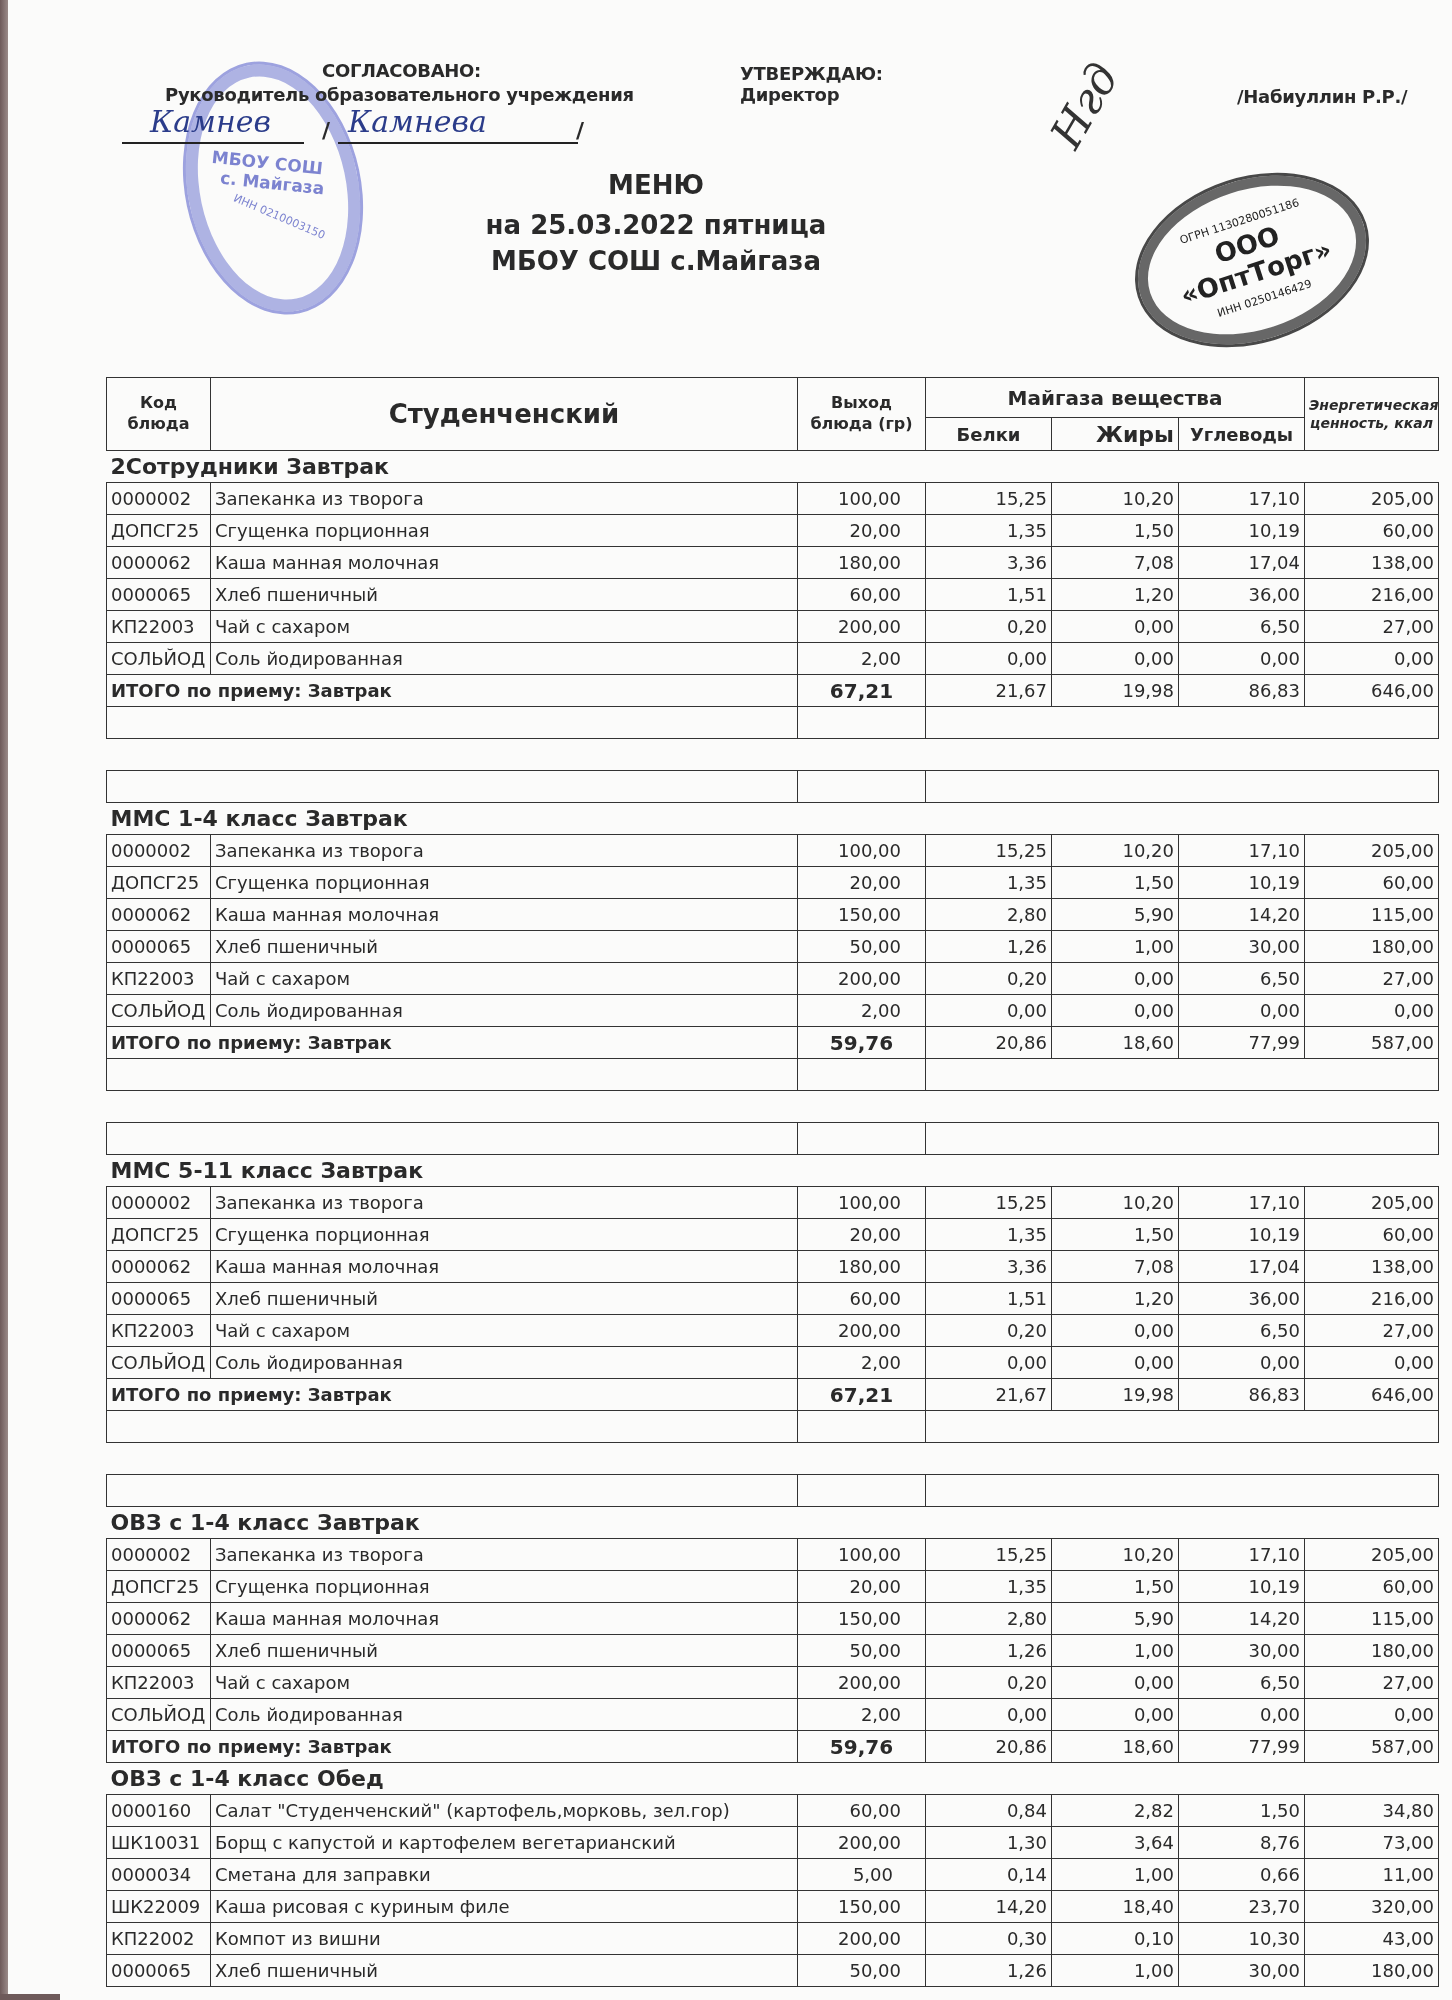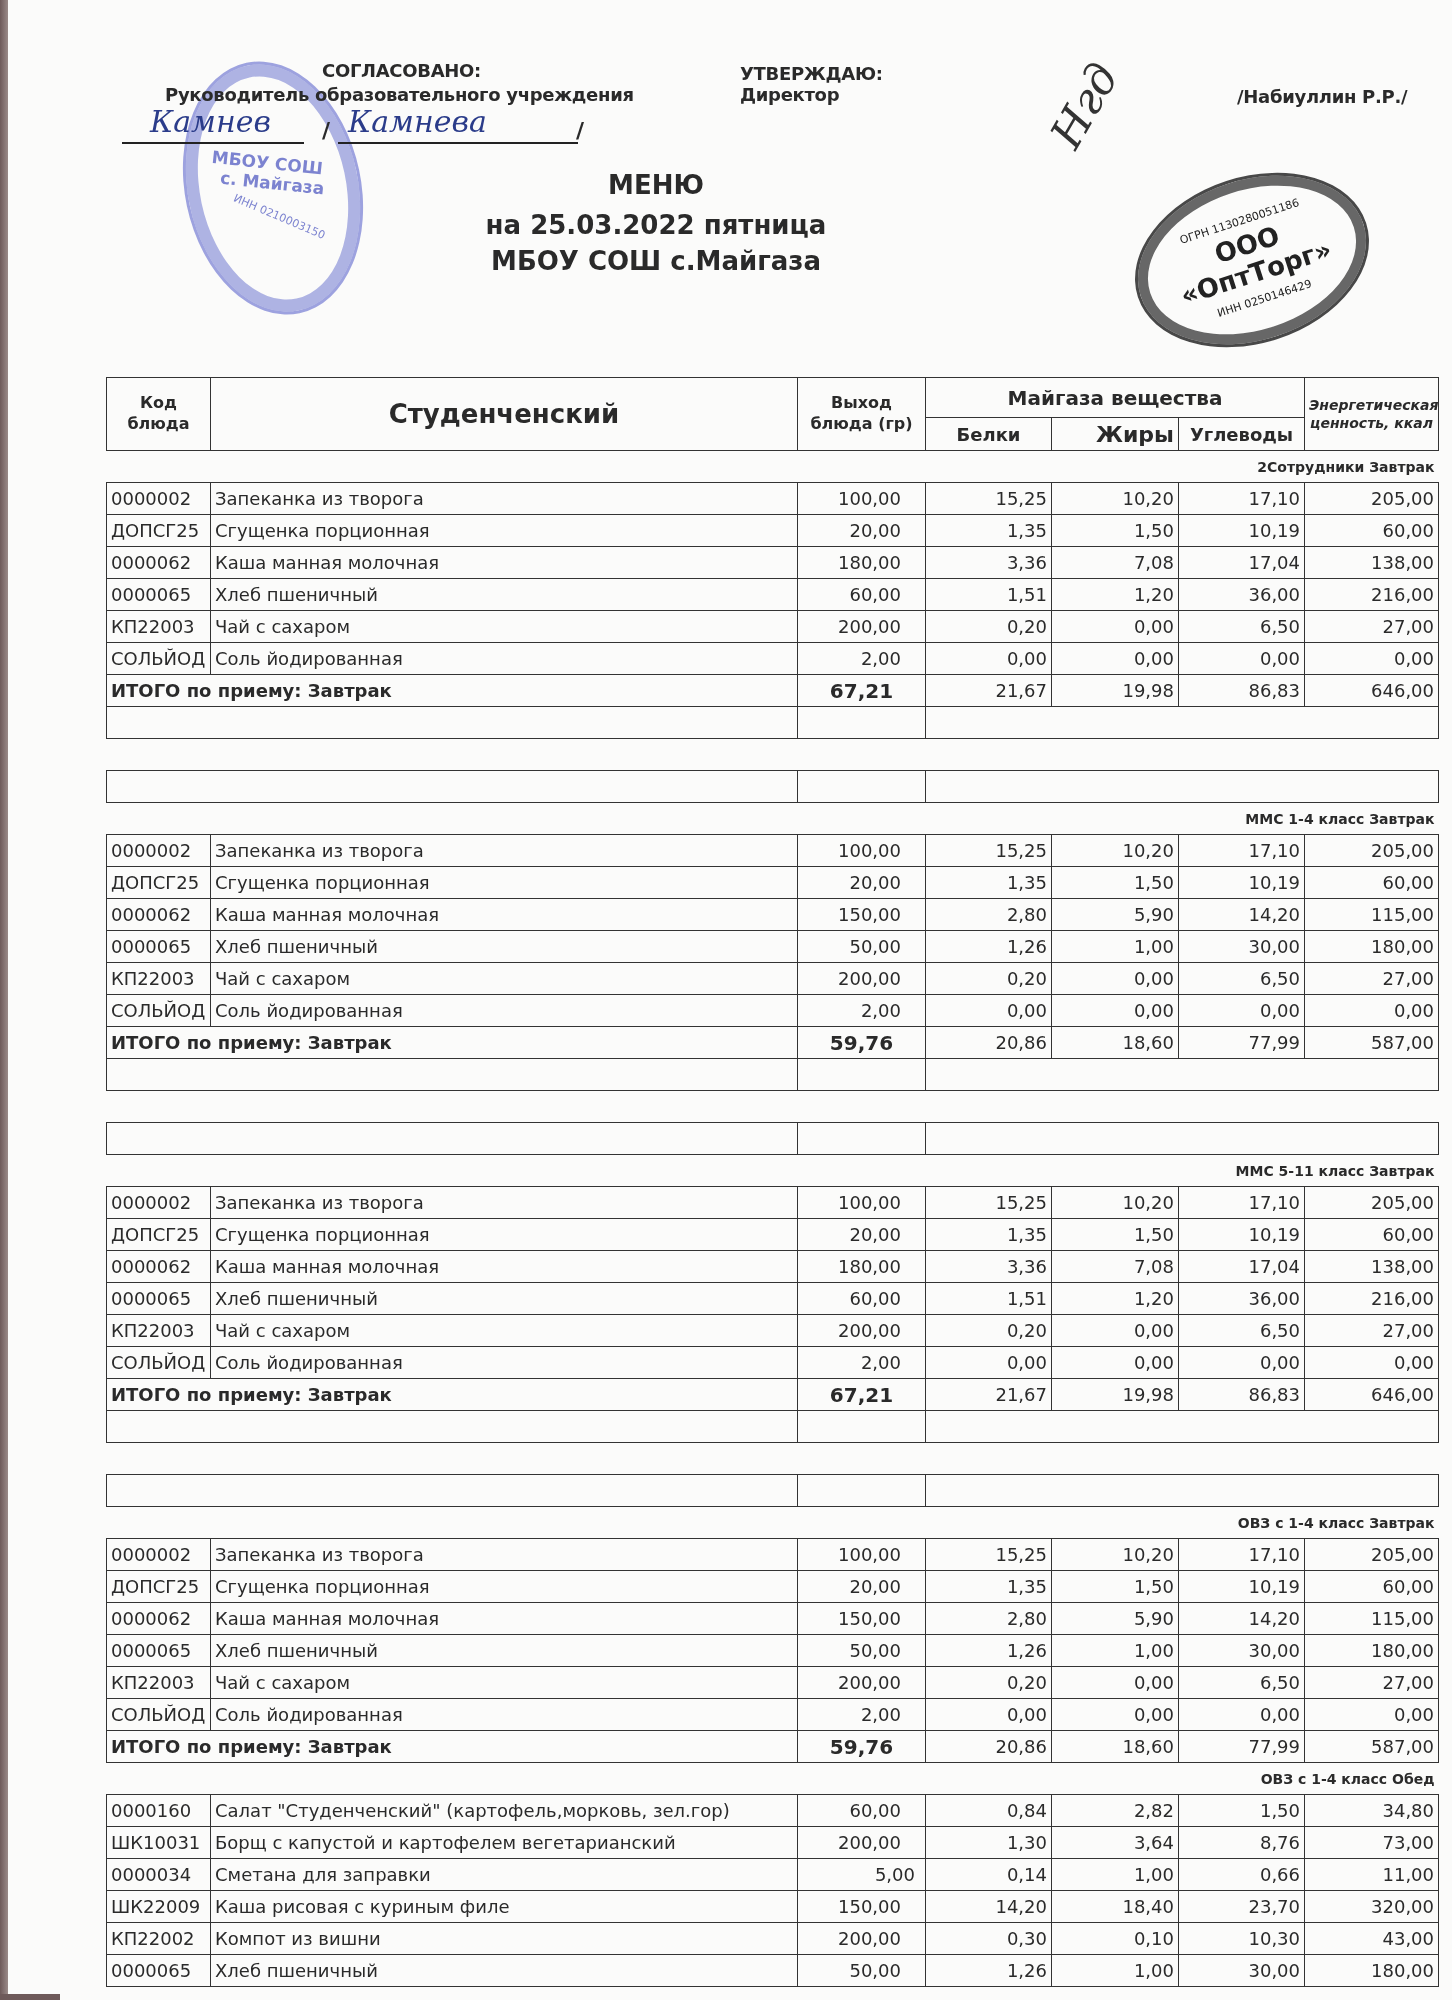--- a/index.html
+++ b/index.html
@@ -61,21 +61,21 @@
   .th { font-weight: bold; text-align: center; }
   .th-small { font-size: 16px; }
   .th-big { font-size: 26px; }
   .th-mid { font-size: 20px; }
   .th-tiny { font-size: 14px; line-height: 1.3; white-space: normal !important; font-style: italic; }
   .num { text-align: right; }
   .code { text-align: left; }
   .name { text-align: left; }
   .total-label { font-weight: bold; text-align: left; font-size: 18px; }
   .total-out { font-weight: bold; font-size: 20px; text-align: center; }
-  .section-row td { border: none !important; text-align: right; font-weight: bold; font-size: 14px; height: 32px; background: transparent; }
+  .section-row td { border: none !important; text-align: left; font-weight: bold; font-size: 22px; height: 32px; background: transparent; }
   .blank-row td { height: 30px; }
   .gap-row td { border: none !important; height: 3px; padding: 0; }
 </style>
 </head>
 <body>
 
 <div class="edge-left"></div>
 <div class="edge-bottom"></div>
 
 <div class="stamp stamp-blue">
@@ -450,21 +450,21 @@
         <td class="name">Борщ с капустой и картофелем вегетарианский</td>
         <td class="num" style="padding-right: 24px;">200,00</td>
         <td class="num">1,30</td>
         <td class="num">3,64</td>
         <td class="num">8,76</td>
         <td class="num">73,00</td>
       </tr>
       <tr>
         <td class="code">0000034</td>
         <td class="name">Сметана для заправки</td>
-        <td class="num" style="padding-right: 10px;">5,00</td>
+        <td class="num" style="padding-right: 32px;">5,00</td>
         <td class="num">0,14</td>
         <td class="num">1,00</td>
         <td class="num">0,66</td>
         <td class="num">11,00</td>
       </tr>
       <tr>
         <td class="code">ШК22009</td>
         <td class="name">Каша рисовая с куриным филе</td>
         <td class="num" style="padding-right: 24px;">150,00</td>
         <td class="num">14,20</td>

